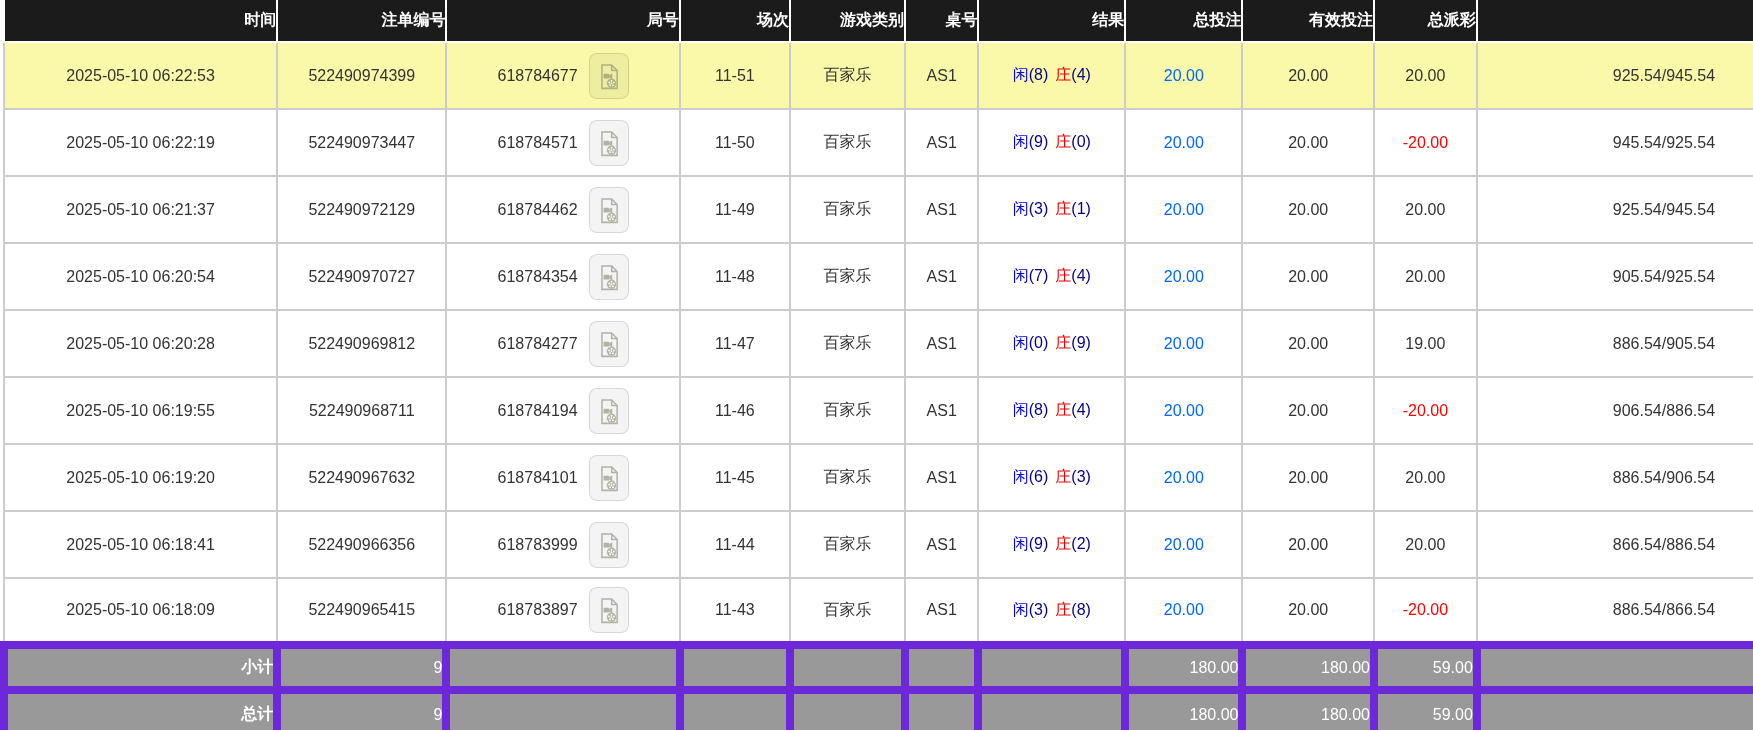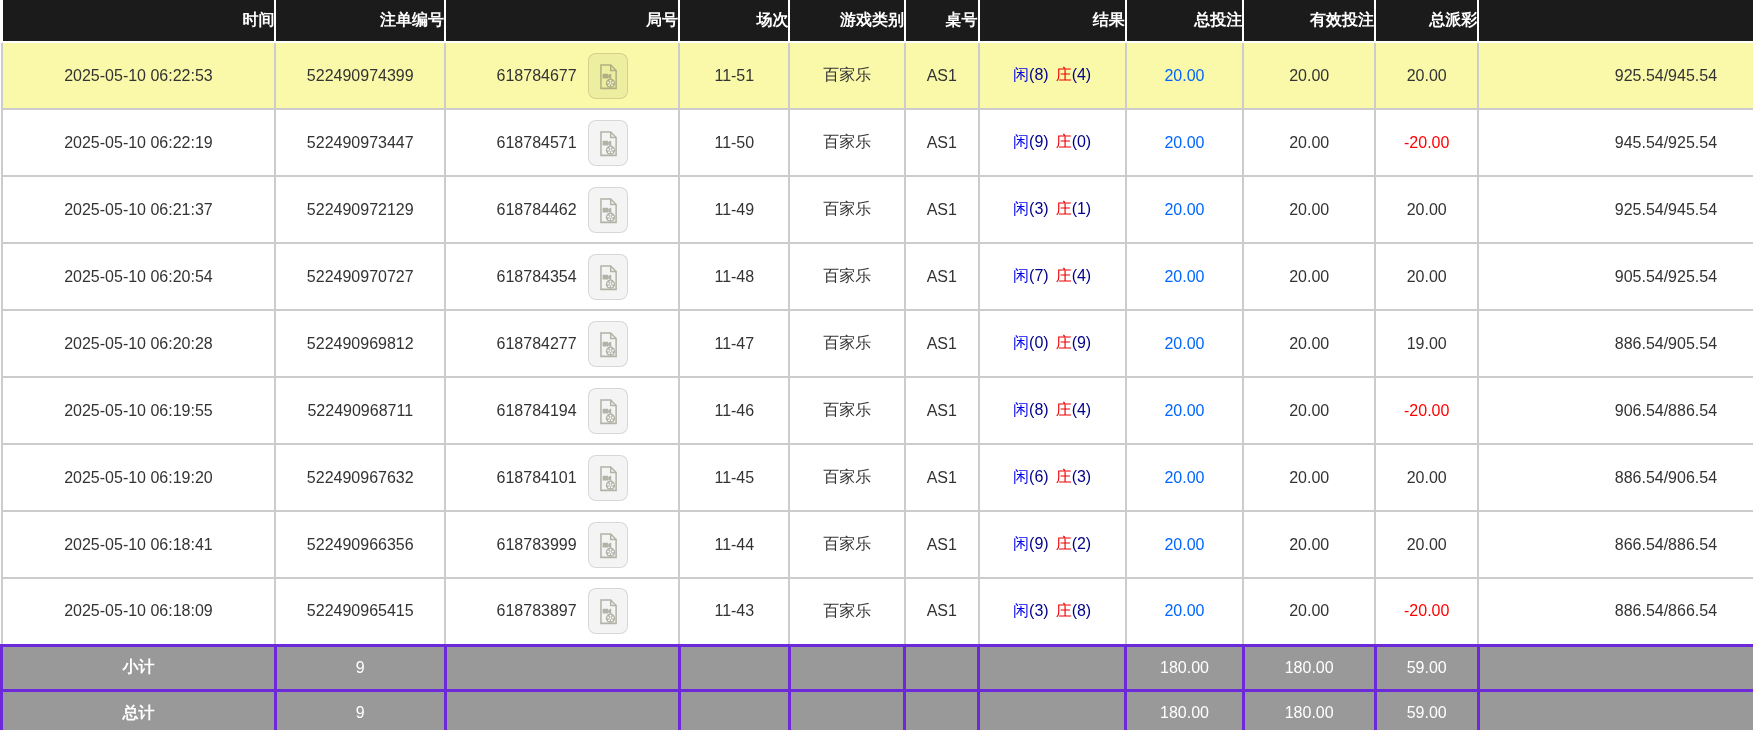--- a/index.html
+++ b/index.html
@@ -56,22 +56,22 @@
     padding: 2px 0 0 0;
     cursor: pointer;
     display: inline-flex; align-items: center; justify-content: center;
   }
   .video-btn svg { display: block; opacity: 0.55; }
   tfoot td {
     background: var(--footer-bg, #999);
     color: #fff;
     font-size: 16px;
     height: 45px;
-    border: 3px solid #6d28d9;
-    text-align: center;
+    border: 8px solid #6d28d9;
+    text-align: right;
     padding: 0;
     vertical-align: middle;
   }
   tfoot td.flabel { font-weight: bold; }
   tfoot tr:last-child td { border-bottom: none; }
 </style>
 </head>
 <body>
 
 <div class="table-viewport">

